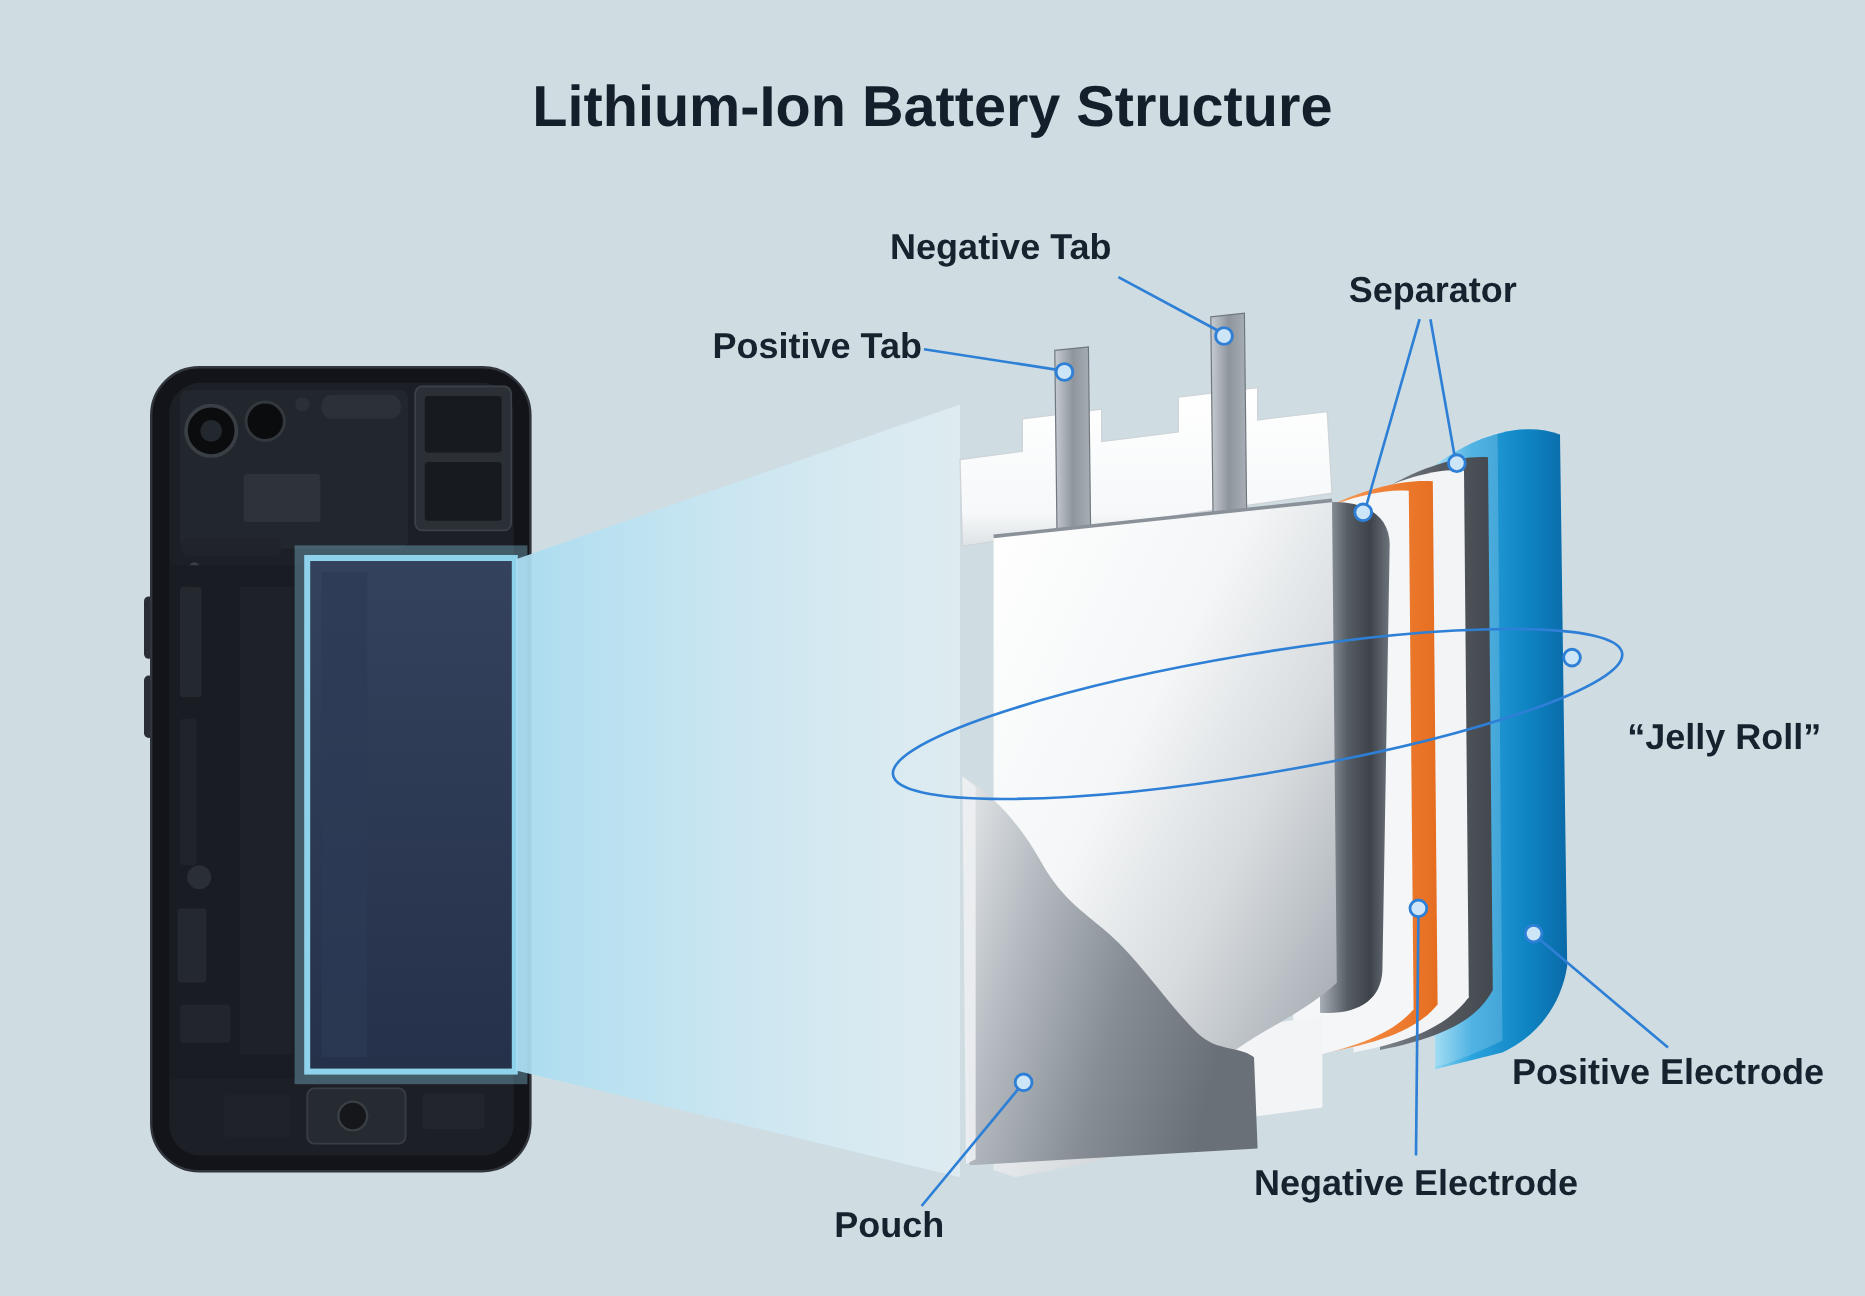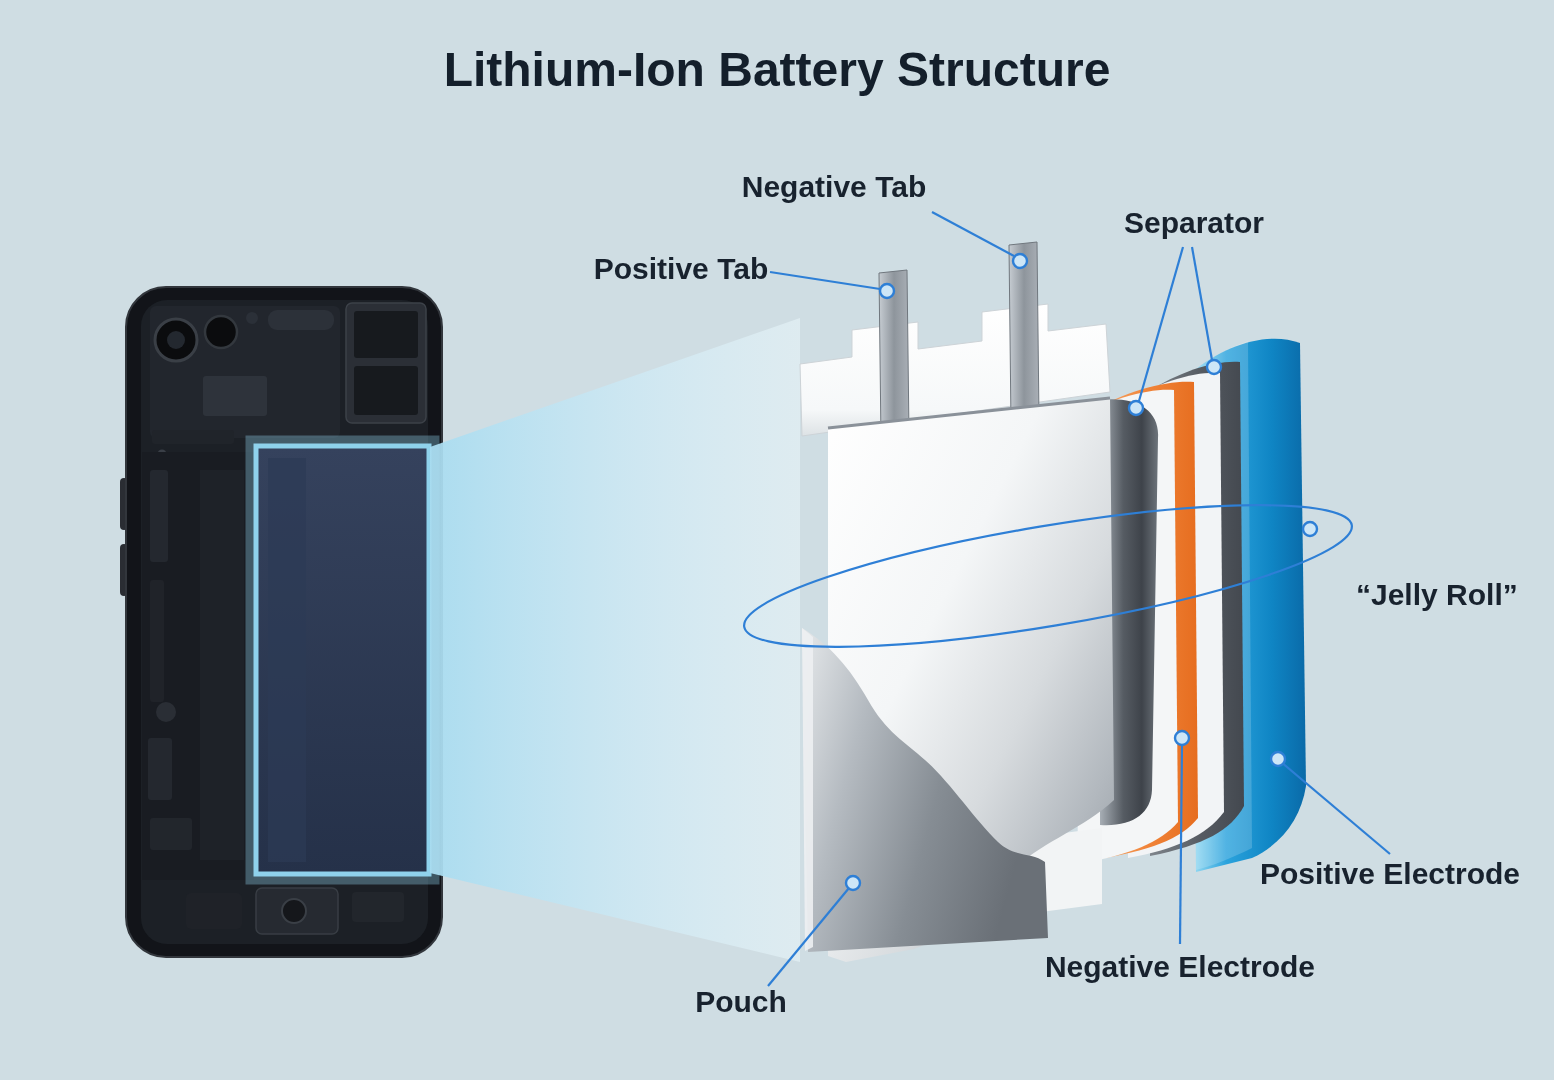--- a/index.html
+++ b/index.html
@@ -8,20 +8,21 @@
     width: 1554px;
     height: 1080px;
     background: #cfdde3;
     font-family: "Liberation Sans", sans-serif;
     overflow: hidden;
   }
   .stage {
     position: relative;
     width: 1554px;
     height: 896px;
+    margin-top: 19px;
   }
   svg { display: block; }
   .diagram-title {
     font-family: "Liberation Sans", sans-serif;
     font-size: 48px;
     font-weight: 700;
     fill: #141f2b;
   }
   .callout-label {
     font-family: "Liberation Sans", sans-serif;

